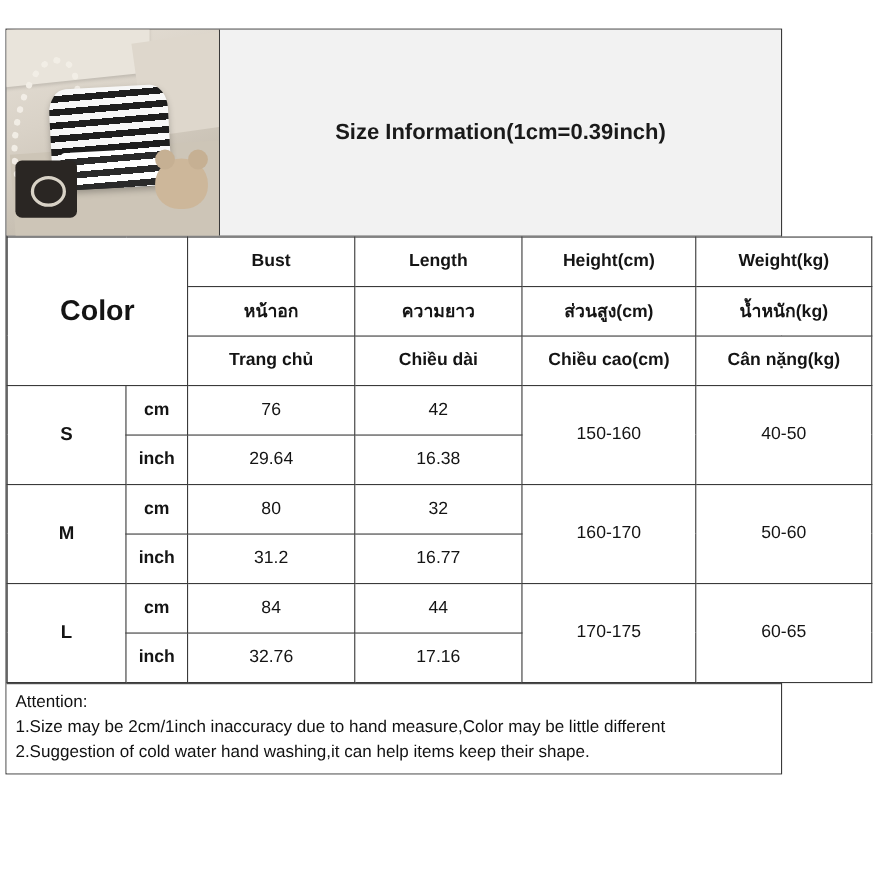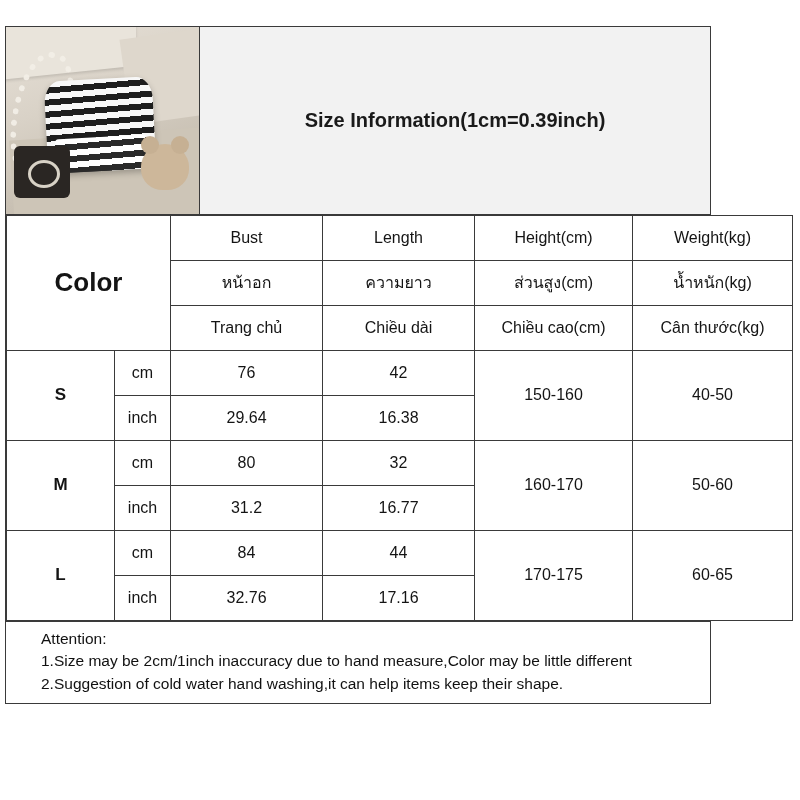--- a/index.html
+++ b/index.html
@@ -177,30 +177,30 @@
   table.size-table td {
     border: 1px solid #3a3a3a;
     text-align: center;
     vertical-align: middle;
     padding: 0;
     background: #ffffff;
     height: 44px;
   }
   td.hdr {
     background: #f2f2f2;
-    font-weight: normal;
+    font-weight: bold;
   }
   td.size-label {
     background: #f2f2f2;
     font-weight: bold;
     font-size: 17px;
   }
   td.unit {
     background: #ffffff;
-    font-weight: normal;
+    font-weight: bold;
   }
   td.size-big {
     background: #f2f2f2;
     font-weight: bold;
     font-size: 26px;
   }
   td.plain { background: #ffffff; }
   .col-size  { width: 108px; }
   .col-unit  { width: 56px; }
   .col-bust  { width: 152px; }
@@ -212,21 +212,21 @@
   .attention {
     flex: 1 1 auto;
     background: #ffffff;
     border-top: 1px solid #3a3a3a;
     padding: 6px 8px 8px 8px;
     box-sizing: border-box;
     font-size: 15.5px;
     color: #111111;
     line-height: 1.45;
   }
-  .attention div { white-space: nowrap; margin-left: 27px; }
+  .attention div { white-space: nowrap; }
 </style>
 </head>
 <body>
 
 <div class="page">
   <div class="chart">
 
     <div class="header-row">
       <div class="photo-cell">
         <div class="photo">
@@ -265,21 +265,21 @@
         <tr>
           <td class="hdr">หน้าอก</td>
           <td class="hdr">ความยาว</td>
           <td class="hdr">ส่วนสูง(cm)</td>
           <td class="hdr">น้ำหนัก(kg)</td>
         </tr>
         <tr>
           <td class="hdr">Trang chủ</td>
           <td class="hdr">Chiều dài</td>
           <td class="hdr">Chiều cao(cm)</td>
-          <td class="hdr">Cân thước(kg)</td>
+          <td class="hdr">Cân nặng(kg)</td>
         </tr>
 
         <tr>
           <td class="size-label" rowspan="2">S</td>
           <td class="unit">cm</td>
           <td class="plain">76</td>
           <td class="plain">42</td>
           <td class="plain" rowspan="2">150-160</td>
           <td class="plain" rowspan="2">40-50</td>
         </tr>

